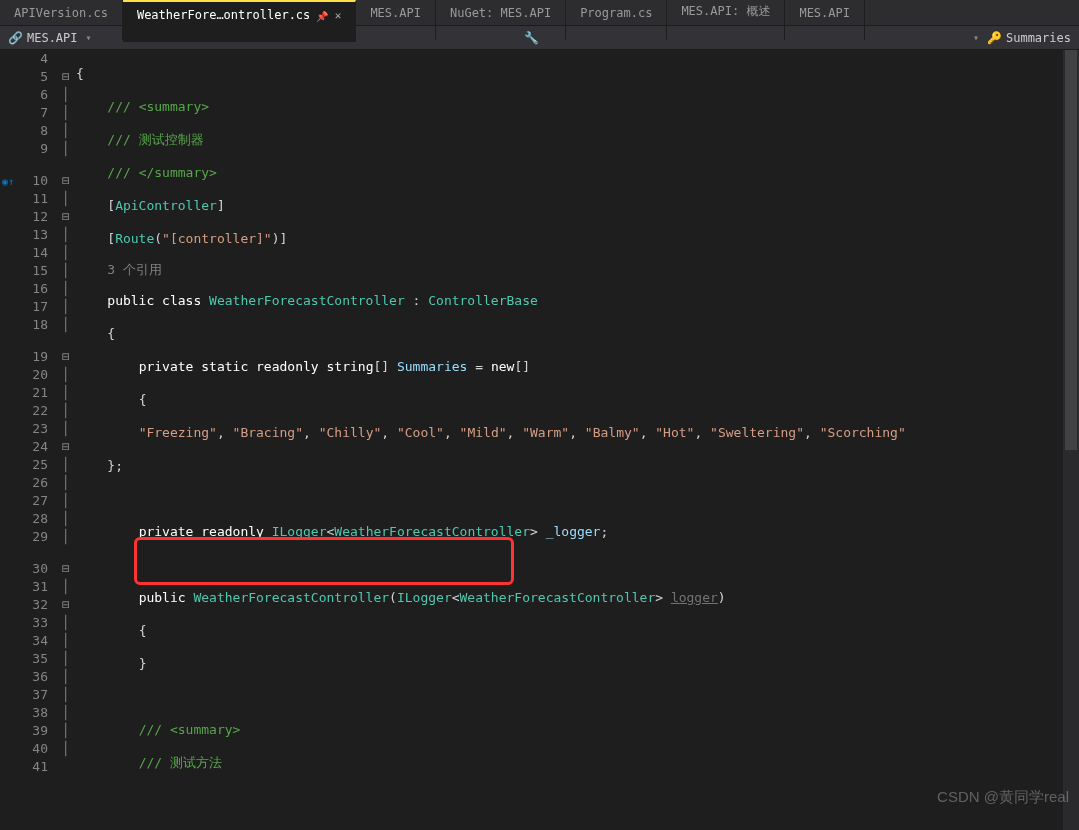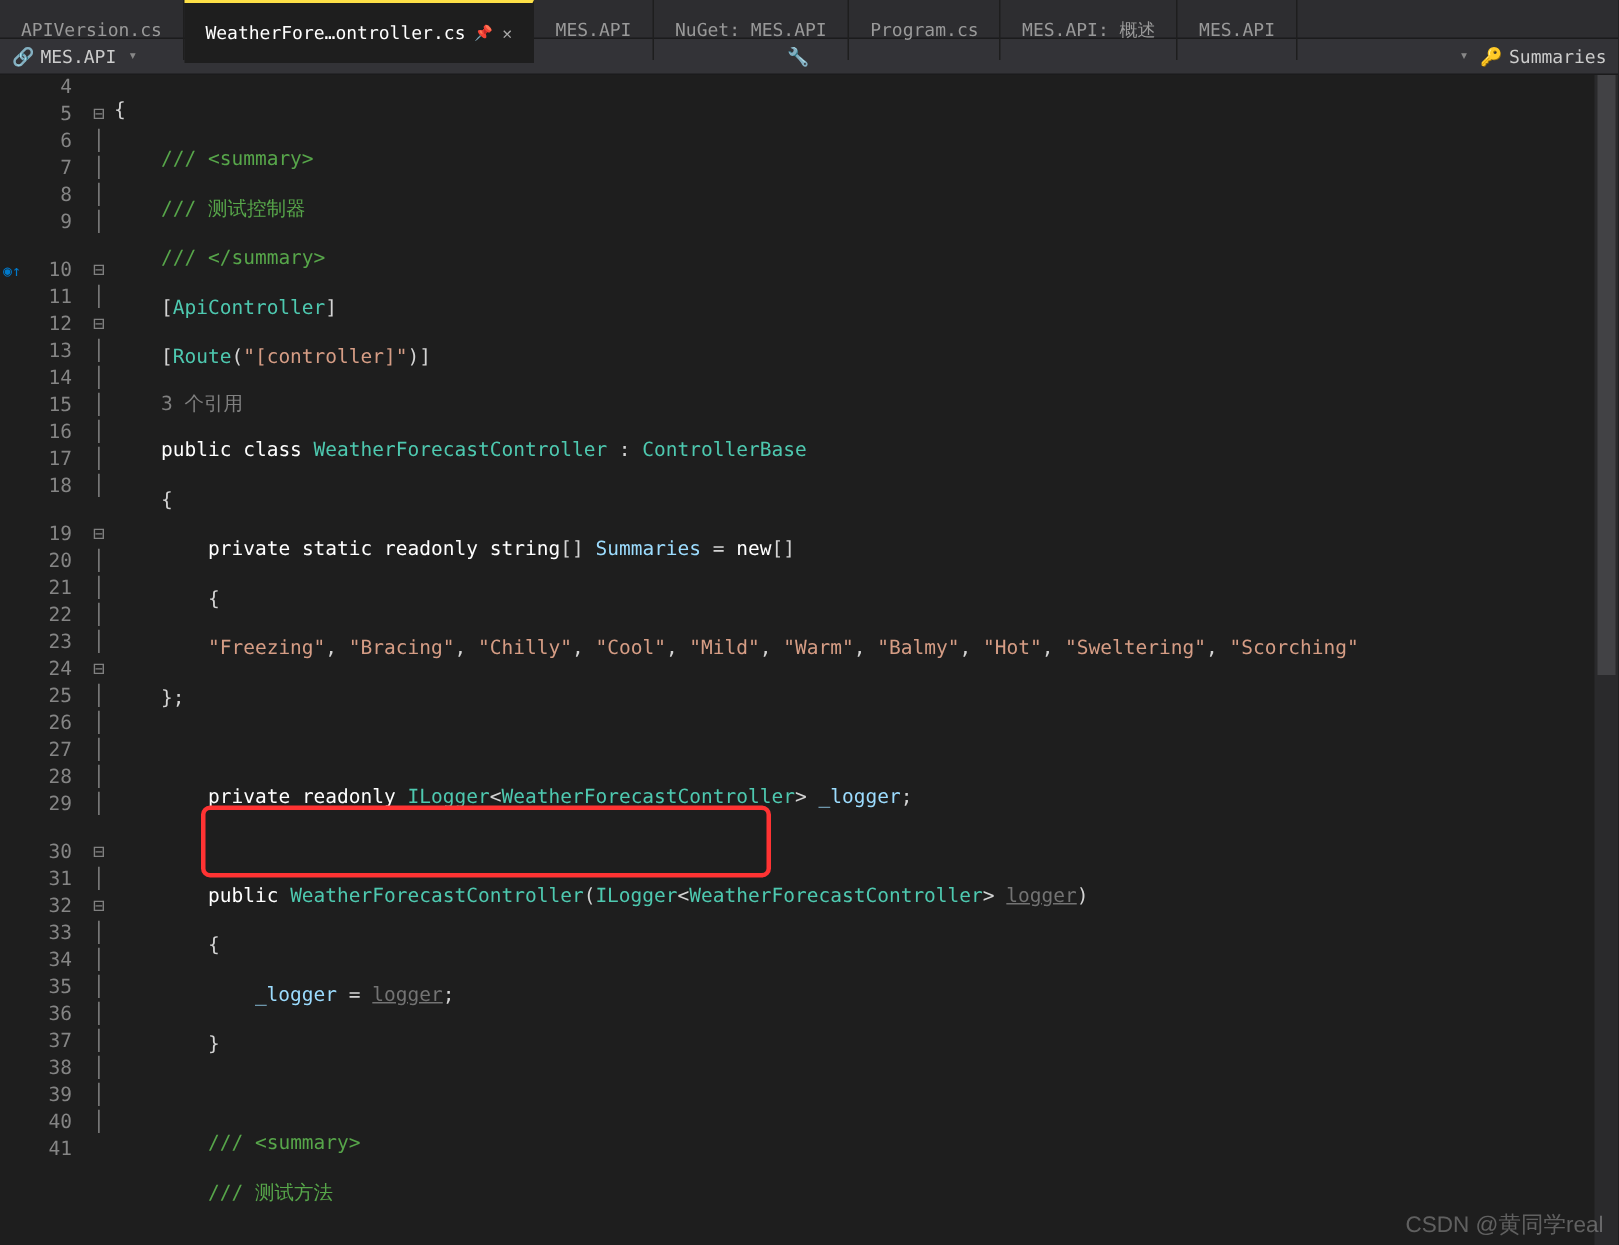--- a/index.html
+++ b/index.html
@@ -18,21 +18,21 @@
   background: #2d2d30;
   border-bottom: 1px solid #1b1b1c;
   height: 26px;
   align-items: stretch;
 }
 .tab {
   padding: 20px 14px;
   color: #999;
   border-right: 1px solid #1e1e1e;
   display: flex;
-  align-items: center;
+  align-items: flex-end;
   gap: 6px;
   cursor: pointer;
   font-size: 12px;
 }
 .tab.active {
   background: #1e1e1e;
   color: #fff;
   border-top: 2px solid #fde047;
 }
 .tab .pin { font-size: 10px; color: #aaa; }
@@ -103,21 +103,21 @@
 .c-param { color: #737373; text-decoration: underline; }
 .c-punc { color: #d4d4d4; }
 .highlight-box {
   position: absolute;
   border: 3px solid #ff3333;
   border-radius: 6px;
   pointer-events: none;
 }
 .watermark {
   position: absolute;
-  bottom: 4px;
+  bottom: 23px;
   right: 10px;
   color: rgba(220,220,220,0.35);
   font-size: 15px;
   font-family: sans-serif;
 }
 .scrollbar {
   position: absolute;
   right: 0;
   top: 50px;
   width: 16px;
@@ -280,21 +280,20 @@
 <div class="line">    <span class="c-punc">{</span></div>
 <div class="line">        <span class="c-key">private</span> <span class="c-key">static</span> <span class="c-key">readonly</span> <span class="c-key">string</span><span class="c-punc">[] </span><span class="c-field">Summaries</span><span class="c-punc"> = </span><span class="c-key">new</span><span class="c-punc">[]</span></div>
 <div class="line">        <span class="c-punc">{</span></div>
 <div class="line">        <span class="c-string">"Freezing"</span>, <span class="c-string">"Bracing"</span>, <span class="c-string">"Chilly"</span>, <span class="c-string">"Cool"</span>, <span class="c-string">"Mild"</span>, <span class="c-string">"Warm"</span>, <span class="c-string">"Balmy"</span>, <span class="c-string">"Hot"</span>, <span class="c-string">"Sweltering"</span>, <span class="c-string">"Scorching"</span></div>
 <div class="line">    <span class="c-punc">};</span></div>
 <div class="line"></div>
 <div class="line">        <span class="c-key">private</span> <span class="c-key">readonly</span> <span class="c-type">ILogger</span><span class="c-punc">&lt;</span><span class="c-type">WeatherForecastController</span><span class="c-punc">&gt; </span><span class="c-field">_logger</span><span class="c-punc">;</span></div>
 <div class="line"></div>
 <div class="line">        <span class="c-key">public</span> <span class="c-type">WeatherForecastController</span><span class="c-punc">(</span><span class="c-type">ILogger</span><span class="c-punc">&lt;</span><span class="c-type">WeatherForecastController</span><span class="c-punc">&gt; </span><span class="c-param">logger</span><span class="c-punc">)</span></div>
 <div class="line">        <span class="c-punc">{</span></div>
-<div class="line">            <span class="c-field">_logger</span><span class="c-punc"> = </span><span class="c-param">logger</span><span class="c-punc">;</span></div>
 <div class="line">        <span class="c-punc">}</span></div>
 <div class="line"></div>
 <div class="line">        <span class="c-comment">/// </span><span class="c-comment">&lt;summary&gt;</span></div>
 <div class="line">        <span class="c-comment">/// </span><span class="c-comment">测试方法</span></div>
 
 
 
 
 
 

